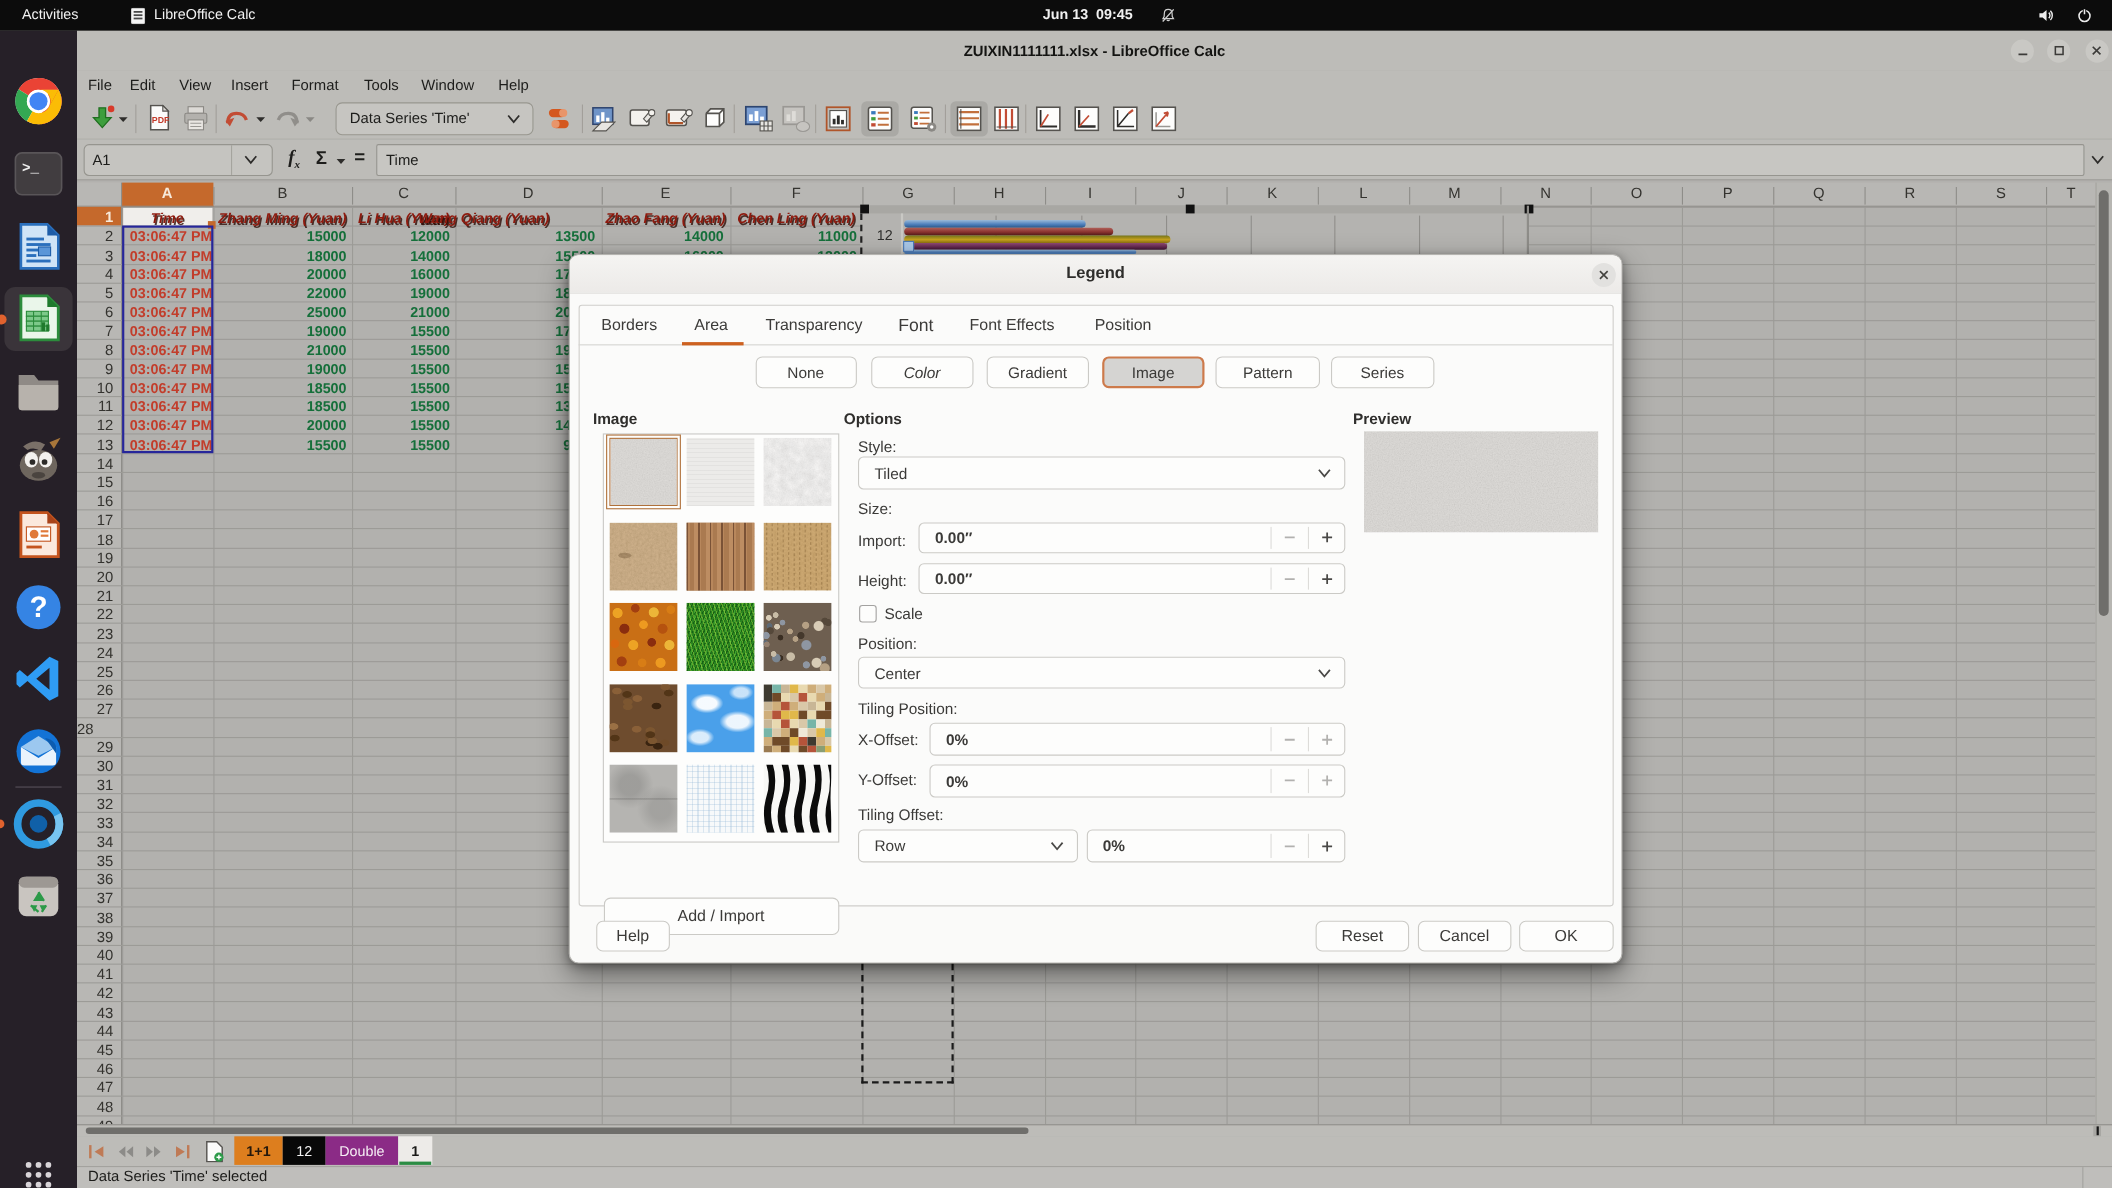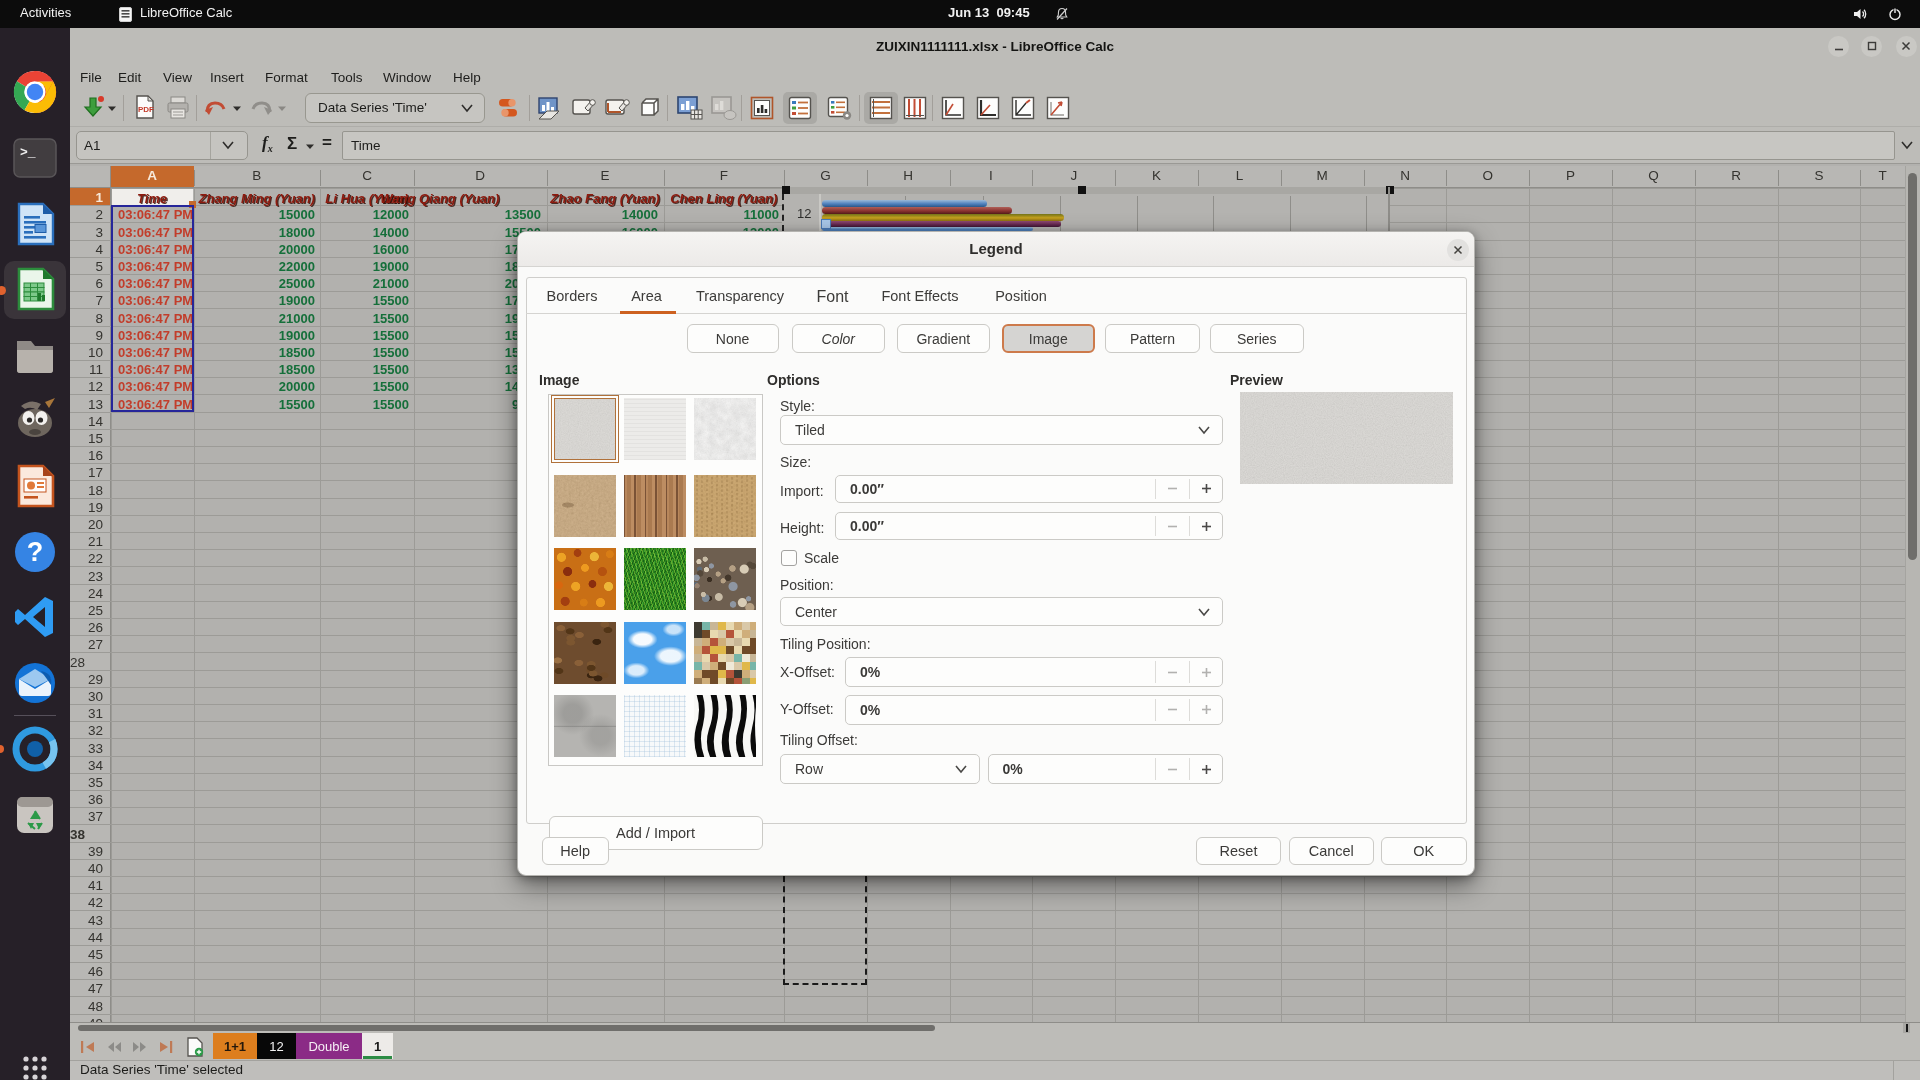--- a/index.html
+++ b/index.html
@@ -553,21 +553,21 @@
 <div class="abs" style="left:70px;top:740.6px;width:33px;text-align:right;font-size:13.5px;color:#34332f;font-weight:normal;">33</div>
 <div class="abs" style="left:70px;top:738.40px;width:40.5px;height:1px;background:#9c9b97;"></div>
 <div class="abs" style="left:70px;top:757.8px;width:33px;text-align:right;font-size:13.5px;color:#34332f;font-weight:normal;">34</div>
 <div class="abs" style="left:70px;top:755.60px;width:40.5px;height:1px;background:#9c9b97;"></div>
 <div class="abs" style="left:70px;top:775.0px;width:33px;text-align:right;font-size:13.5px;color:#34332f;font-weight:normal;">35</div>
 <div class="abs" style="left:70px;top:772.80px;width:40.5px;height:1px;background:#9c9b97;"></div>
 <div class="abs" style="left:70px;top:792.2px;width:33px;text-align:right;font-size:13.5px;color:#34332f;font-weight:normal;">36</div>
 <div class="abs" style="left:70px;top:790.00px;width:40.5px;height:1px;background:#9c9b97;"></div>
 <div class="abs" style="left:70px;top:809.4px;width:33px;text-align:right;font-size:13.5px;color:#34332f;font-weight:normal;">37</div>
 <div class="abs" style="left:70px;top:807.20px;width:40.5px;height:1px;background:#9c9b97;"></div>
-<div class="abs" style="left:70px;top:826.6px;width:33px;text-align:left;font-size:13.5px;color:#34332f;font-weight:bold;">38</div>
+<div class="abs" style="left:70px;top:826.6px;width:33px;text-align:right;font-size:13.5px;color:#34332f;font-weight:normal;">38</div>
 <div class="abs" style="left:70px;top:824.40px;width:40.5px;height:1px;background:#9c9b97;"></div>
 <div class="abs" style="left:70px;top:843.8px;width:33px;text-align:right;font-size:13.5px;color:#34332f;font-weight:normal;">39</div>
 <div class="abs" style="left:70px;top:841.60px;width:40.5px;height:1px;background:#9c9b97;"></div>
 <div class="abs" style="left:70px;top:861.0px;width:33px;text-align:right;font-size:13.5px;color:#34332f;font-weight:normal;">40</div>
 <div class="abs" style="left:70px;top:858.80px;width:40.5px;height:1px;background:#9c9b97;"></div>
 <div class="abs" style="left:70px;top:878.2px;width:33px;text-align:right;font-size:13.5px;color:#34332f;font-weight:normal;">41</div>
 <div class="abs" style="left:70px;top:876.00px;width:40.5px;height:1px;background:#9c9b97;"></div>
 <div class="abs" style="left:70px;top:895.4px;width:33px;text-align:right;font-size:13.5px;color:#34332f;font-weight:normal;">42</div>
 <div class="abs" style="left:70px;top:893.20px;width:40.5px;height:1px;background:#9c9b97;"></div>
 <div class="abs" style="left:70px;top:912.6px;width:33px;text-align:right;font-size:13.5px;color:#34332f;font-weight:normal;">43</div>

